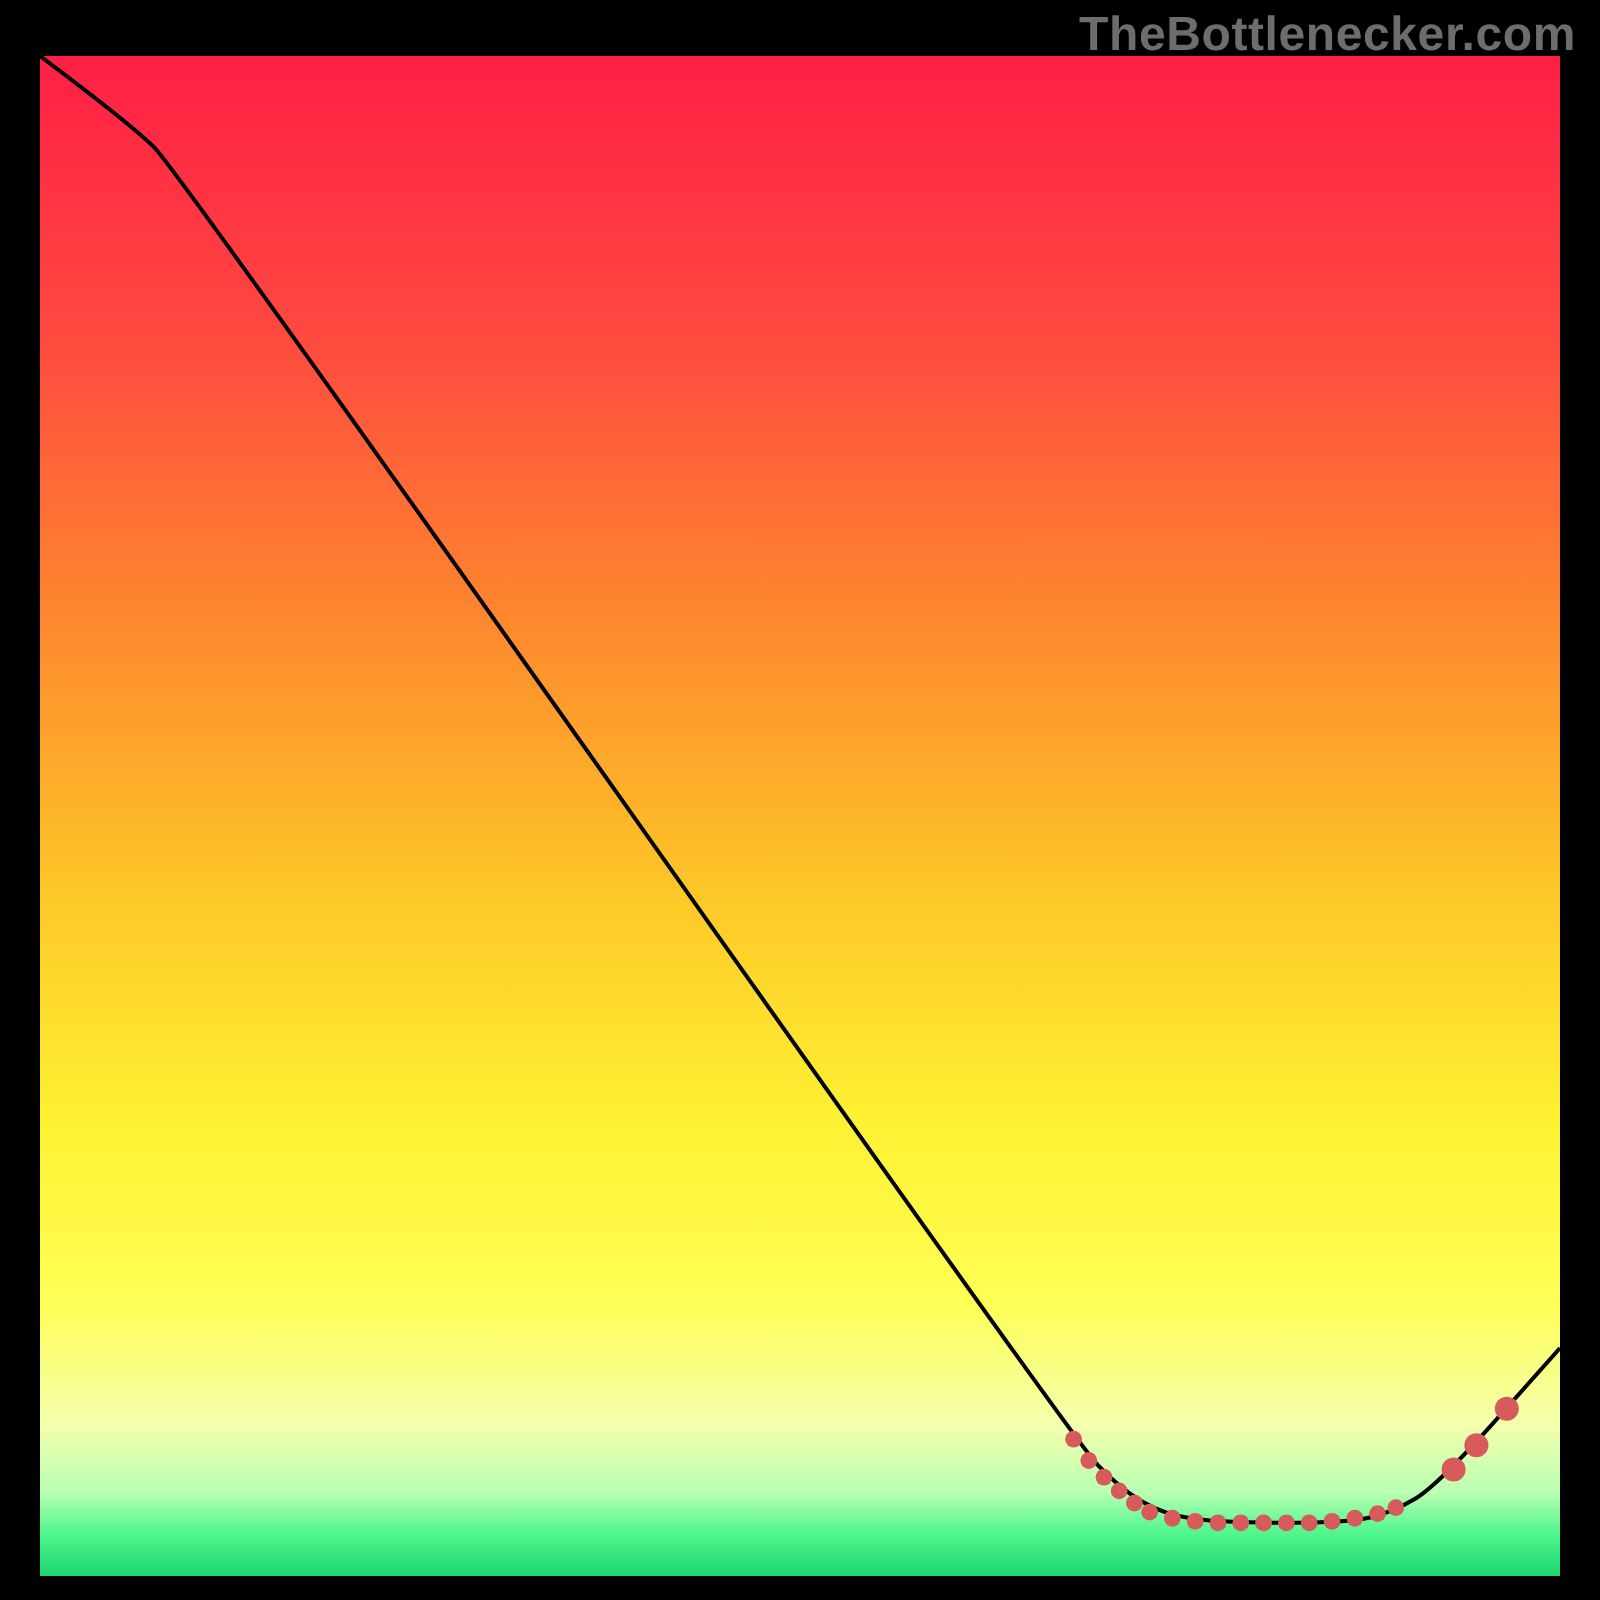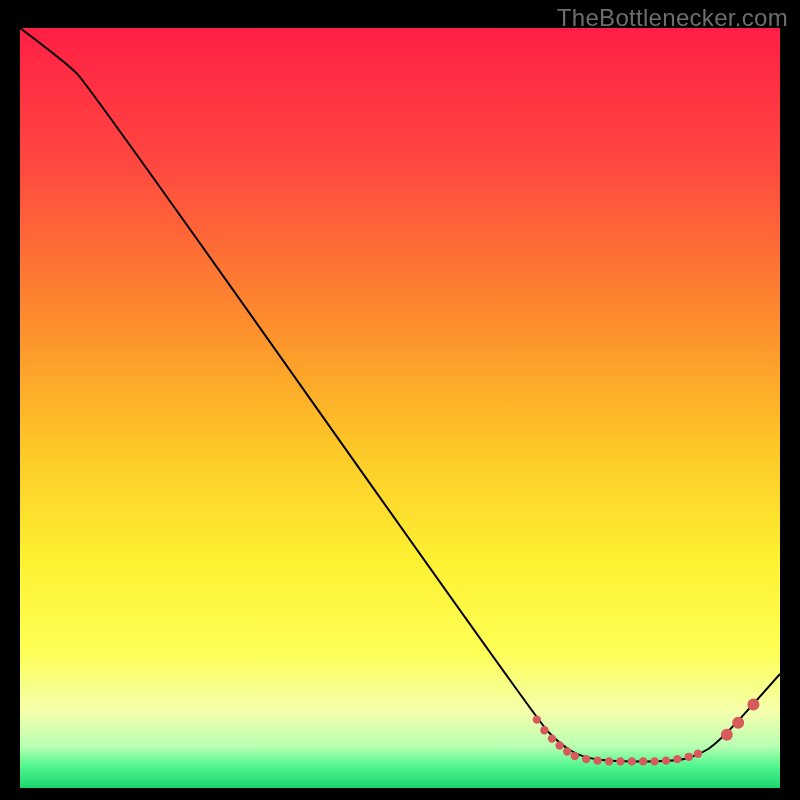--- a/index.html
+++ b/index.html
@@ -16,21 +16,21 @@
     width: 800px;
     height: 800px;
     background: #000;
   }
   .watermark {
     position: absolute;
     top: 4px;
     right: 12px;
     color: #6d6d6d;
     font-size: 24px;
-    font-weight: 400;
+    font-weight: 700;
     letter-spacing: 0.3px;
     z-index: 5;
     user-select: none;
   }
   .plot-area {
     position: absolute;
     left: 20px;
     top: 28px;
     width: 760px;   
     height: 760px;  

